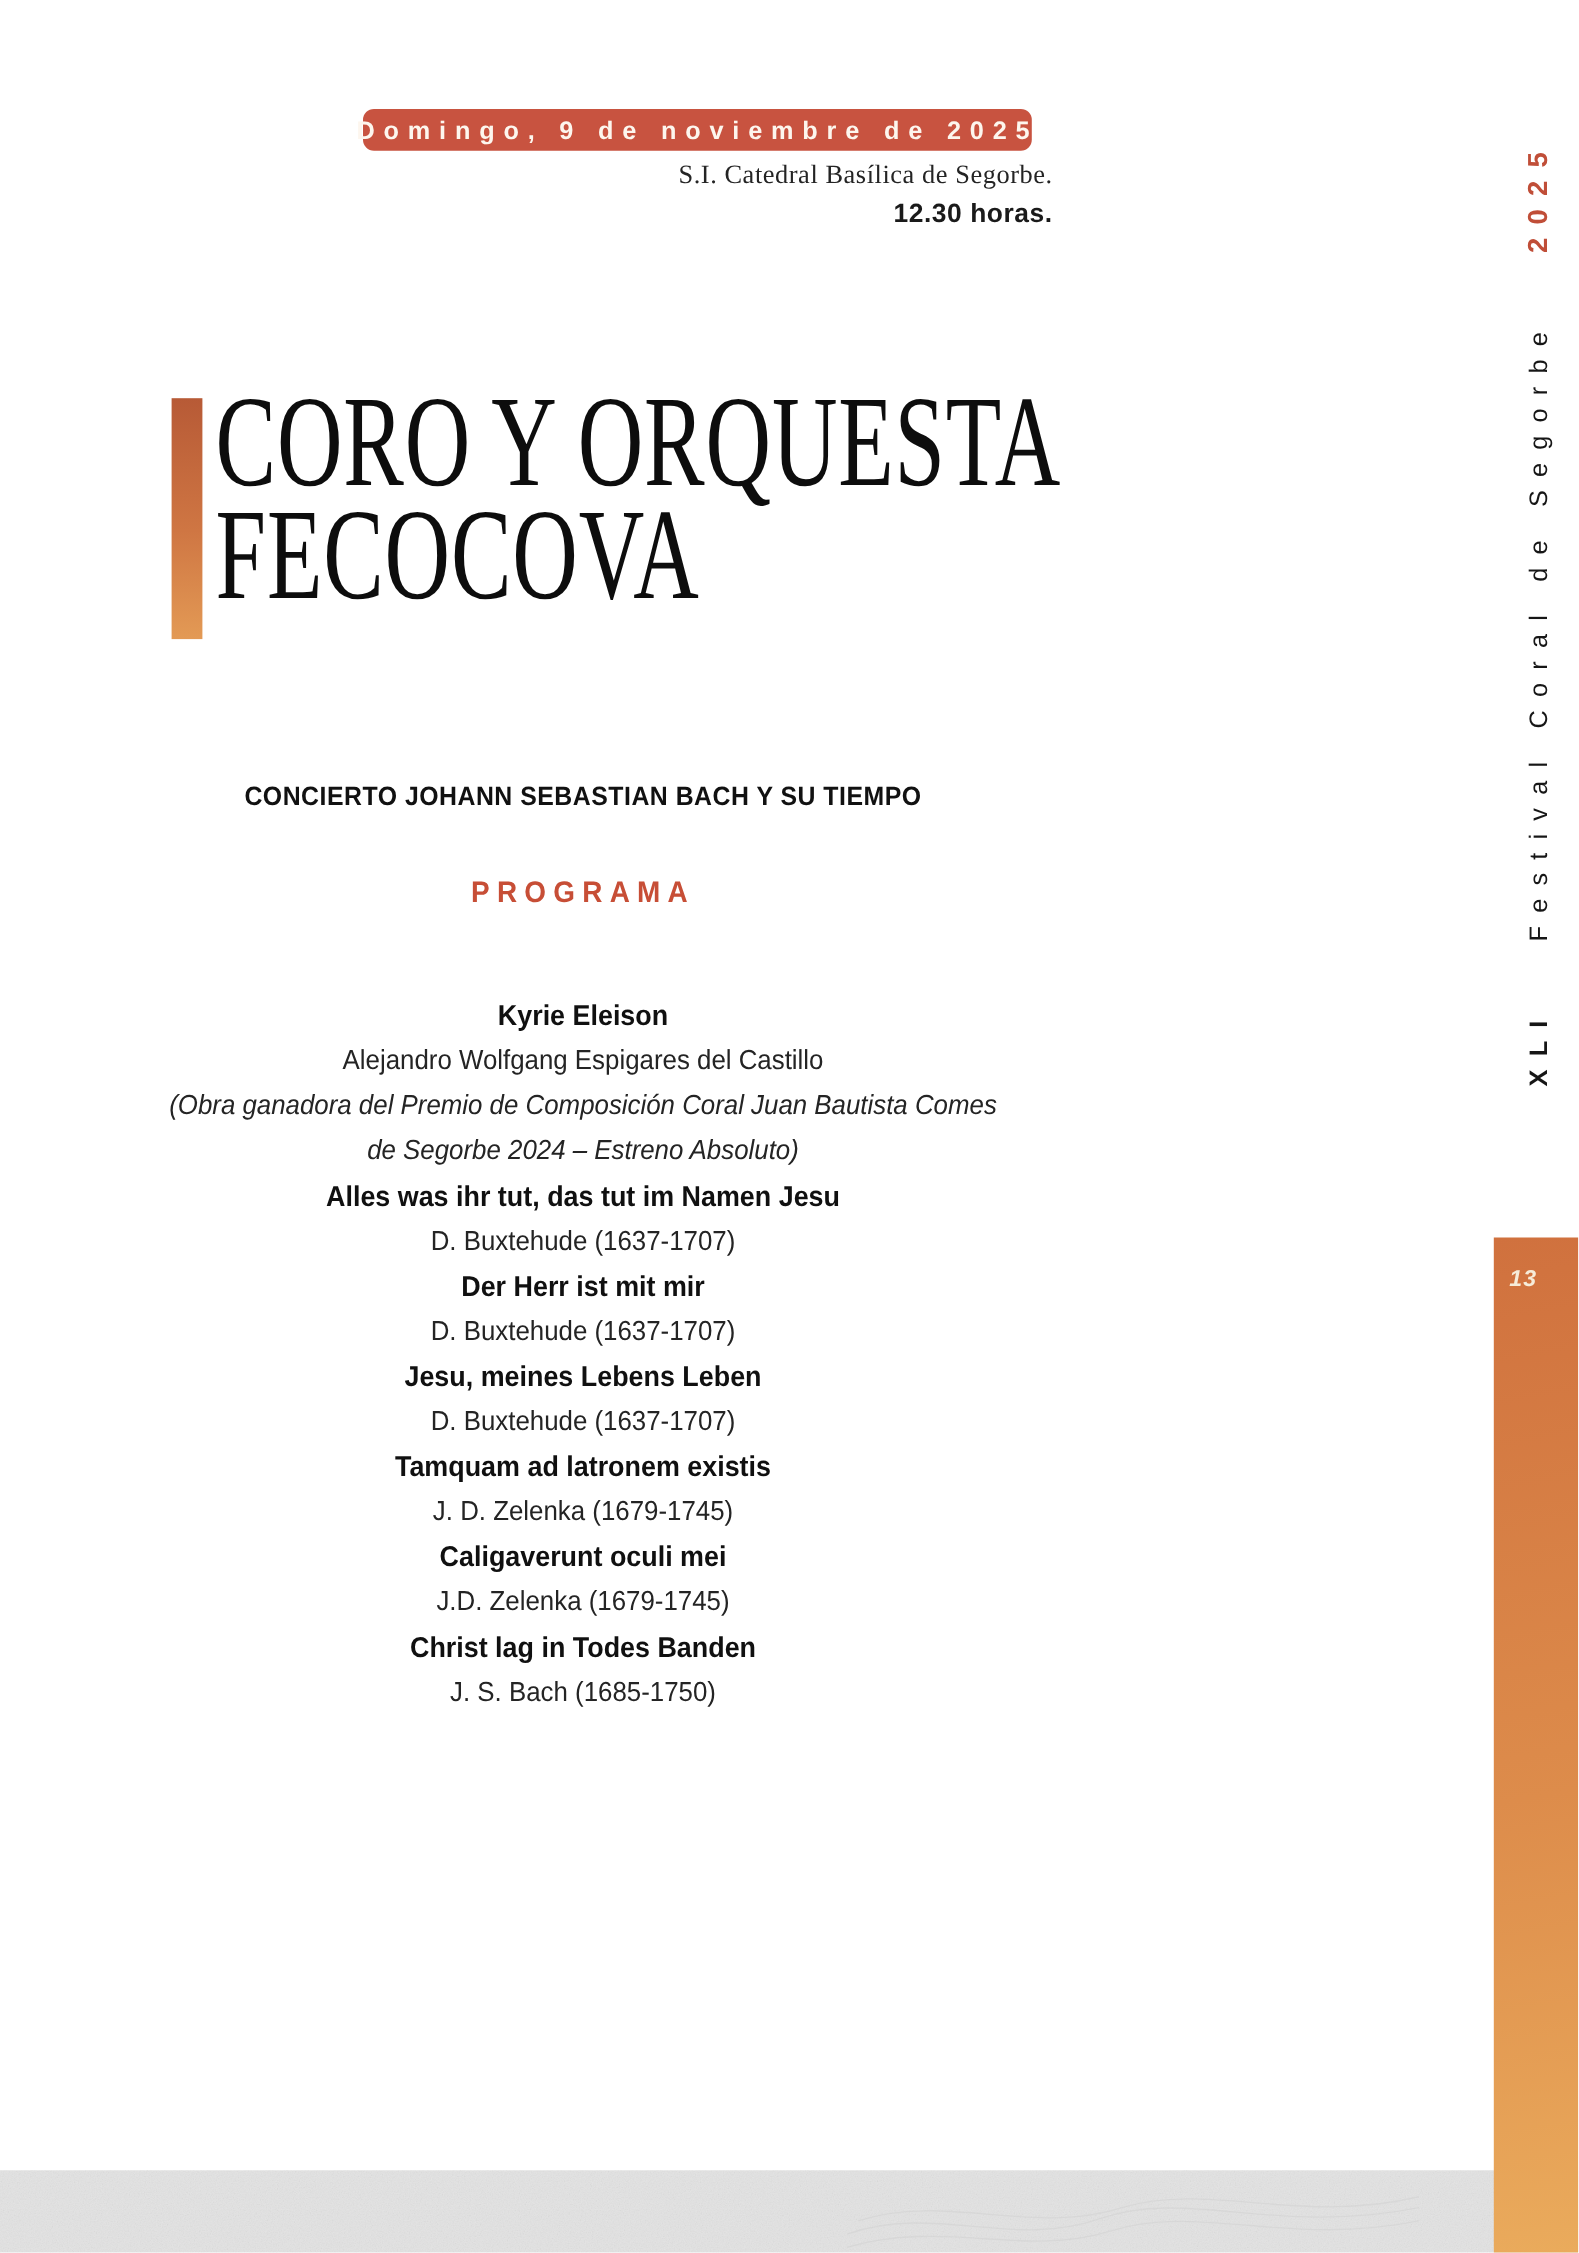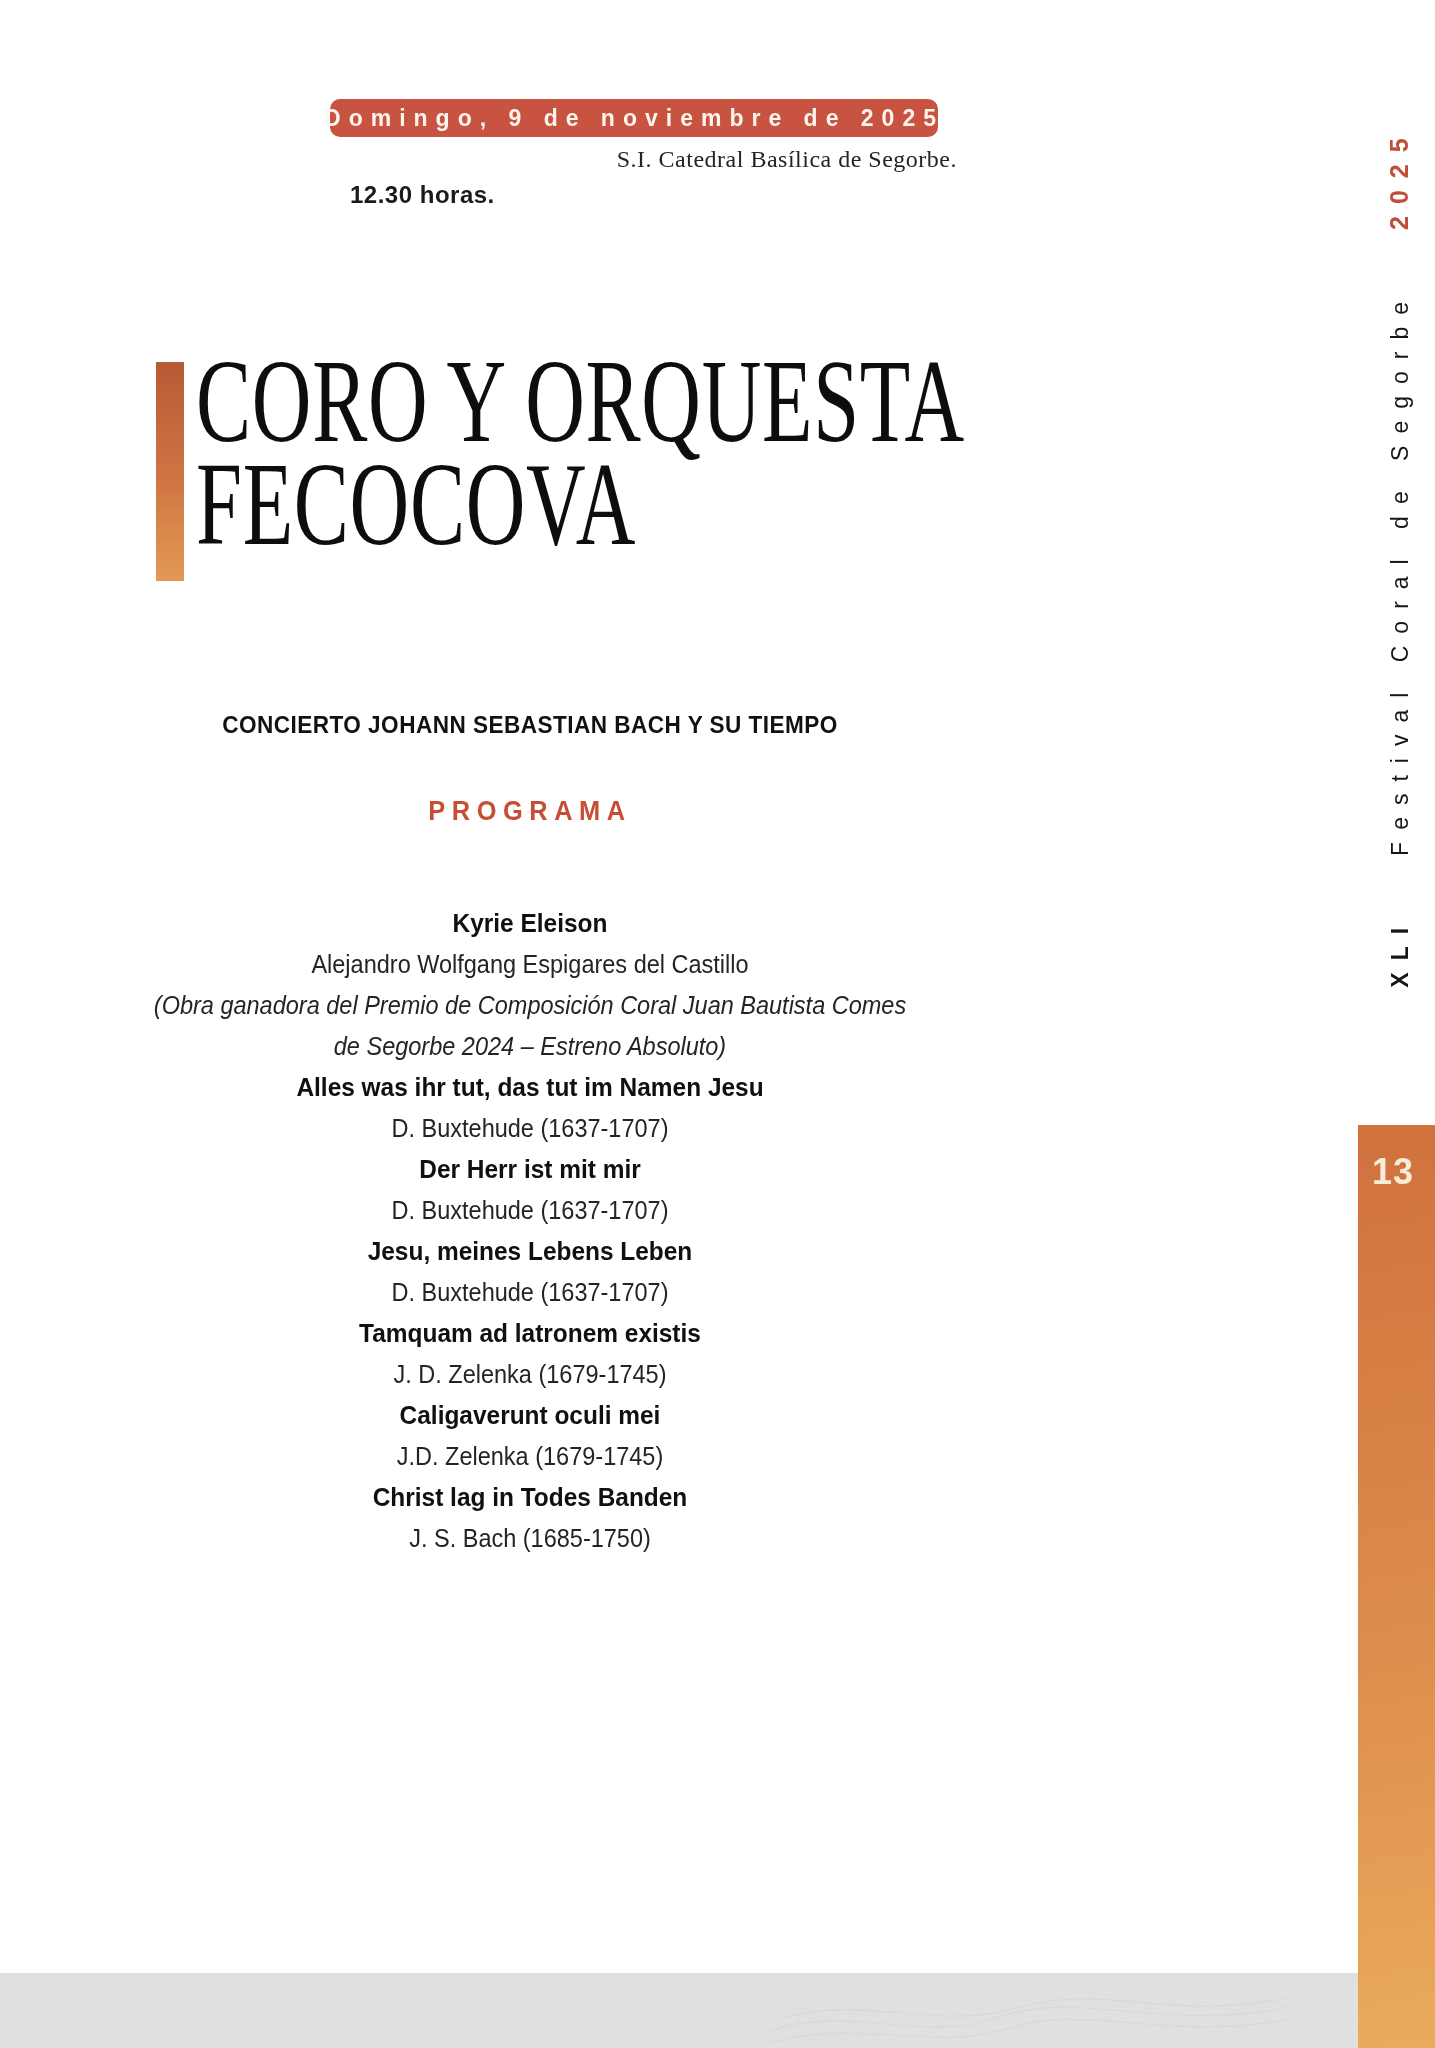--- a/index.html
+++ b/index.html
@@ -12,21 +12,21 @@
     position:absolute;left:330px;top:99px;width:608px;height:38px;
     background:#c85340;border-radius:10px;
     display:flex;align-items:center;justify-content:center;
     color:#fdf6ee;font-weight:700;font-size:23px;letter-spacing:8px;white-space:nowrap;
   }
   .venue{
     position:absolute;left:350px;top:146px;width:607px;text-align:right;
     font-size:24px;color:#242424;letter-spacing:.5px;font-family:Liberation Serif, serif;
   }
   .time{
-    position:absolute;left:350px;top:181px;width:607px;
+    position:absolute;left:350px;top:181px;width:607px;text-align:right;
     font-size:24px;font-weight:700;color:#1a1a1a;letter-spacing:.5px;
   }
   
   .accent-bar{
     position:absolute;left:156px;top:362px;width:28px;height:219px;
     background:linear-gradient(180deg,#b75a36 0%,#cf7643 55%,#e39a55 100%);
   }
   .big-title{
     position:absolute;left:196px;top:350px;
     font-family:"Liberation Serif",serif;font-size:118px;line-height:103px;
@@ -62,21 +62,21 @@
   .vt-xli{font-weight:700;letter-spacing:12px;margin-right:60px;}
   .vt-name{font-weight:400;letter-spacing:12px;margin-right:60px;}
   .vt-year{font-weight:700;letter-spacing:12px;font-size:25px;color:#c04e38;}
   
   .side-orange-bar{
     position:absolute;left:1358px;top:1125px;width:77px;height:923px;z-index:3;
     background:linear-gradient(170deg,#d0713e 0%,#dd8c4b 55%,#eaab5c 100%);
   }
   .page-number{
     position:absolute;left:14px;top:26px;
-    font-size:36px;font-weight:700;color:#f6ecd9;letter-spacing:1px;
+    font-size:21px;font-weight:700;color:#f6ecd9;letter-spacing:1px;font-style:italic;
   }
   
   .footer-band{
     position:absolute;left:0;top:1973px;width:1435px;height:75px;background:#e3e3e3;z-index:1;
   }
   .footer-noise{position:absolute;left:0;top:0;width:100%;height:100%;opacity:.45;}
   .footer-waves{position:absolute;left:770px;top:0;opacity:.55;}
 </style>
 </head>
 <body>

